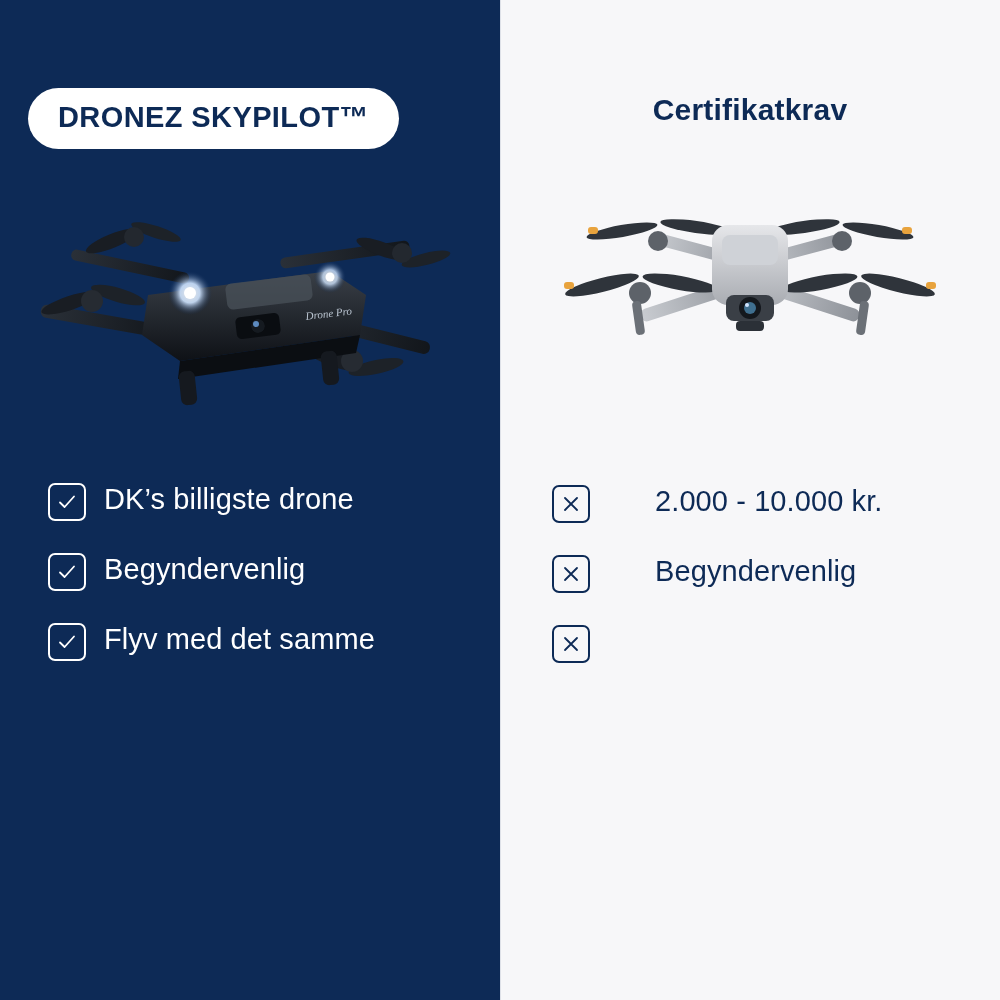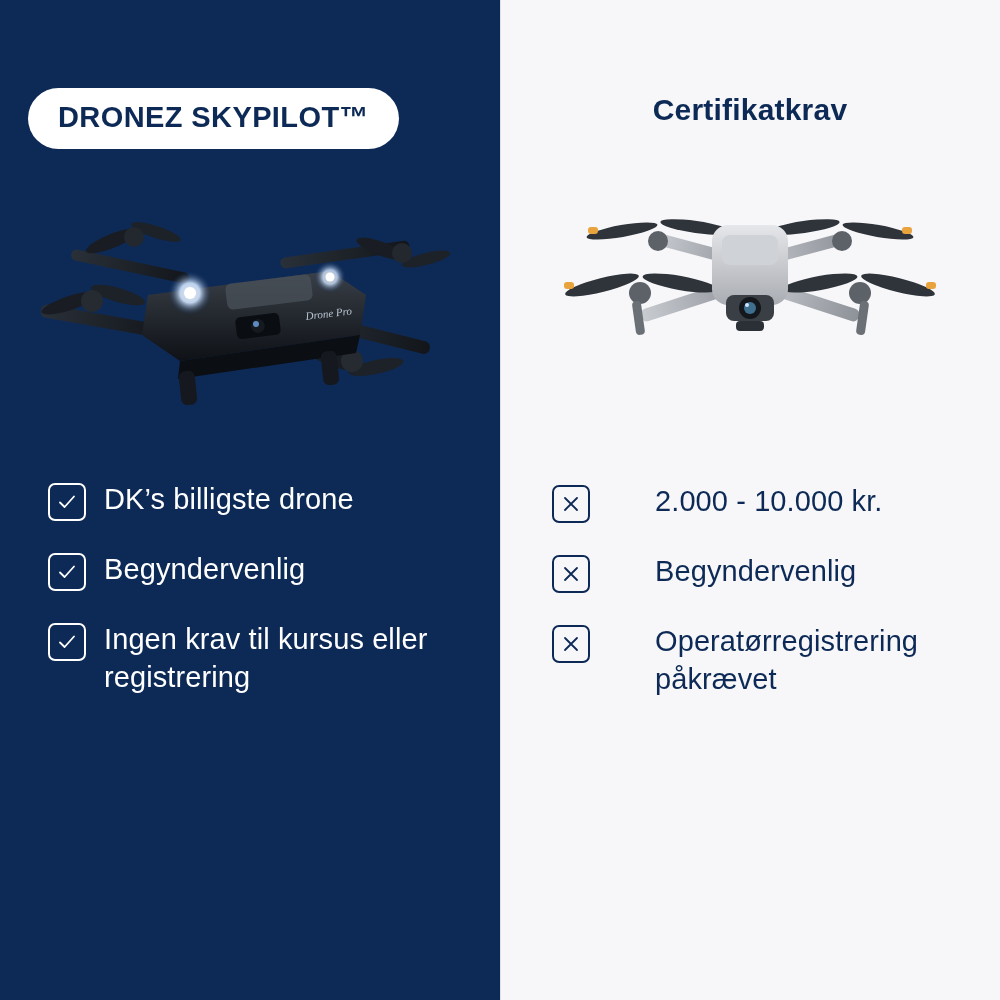--- a/index.html
+++ b/index.html
@@ -215,21 +215,21 @@
             </svg>
         </span>
         <span class="feature-text">Begyndervenlig</span>
       </div>
       <div class="feature-row">
         <span class="box box-check">
           <svg width="20" height="20" viewBox="0 0 20 20">
               <path d="M3 10.5 L7.6 15 L17 4.5" fill="none" stroke="#ffffff" stroke-width="1.8" stroke-linecap="round" stroke-linejoin="round"></path>
             </svg>
         </span>
-        <span class="feature-text">Ingen krav til kursus eller registrering</span>
+        <span class="feature-text">Flyv med det samme</span>
       </div>
     </div>
   </div>
 
   <div class="panel panel-right">
 
     <div class="plain-heading">Certifikatkrav</div>
 
     <div class="drone-stage">
       <svg width="440" height="260" viewBox="0 0 440 260" aria-hidden="true">
@@ -303,19 +303,18 @@
             </svg>
         </span>
         <span class="feature-text">Begyndervenlig</span>
       </div>
       <div class="feature-row">
         <span class="box box-cross">
           <svg width="18" height="18" viewBox="0 0 18 18">
               <path d="M3 3 L15 15 M15 3 L3 15" fill="none" stroke="#0d2a56" stroke-width="1.8" stroke-linecap="round"></path>
             </svg>
         </span>
-        <span class="feature-text">Operatørregistrering påkrævet</span>
       </div>
     </div>
   </div>
 
   <div class="divider"></div>
 </div>
 
 </body></html>

